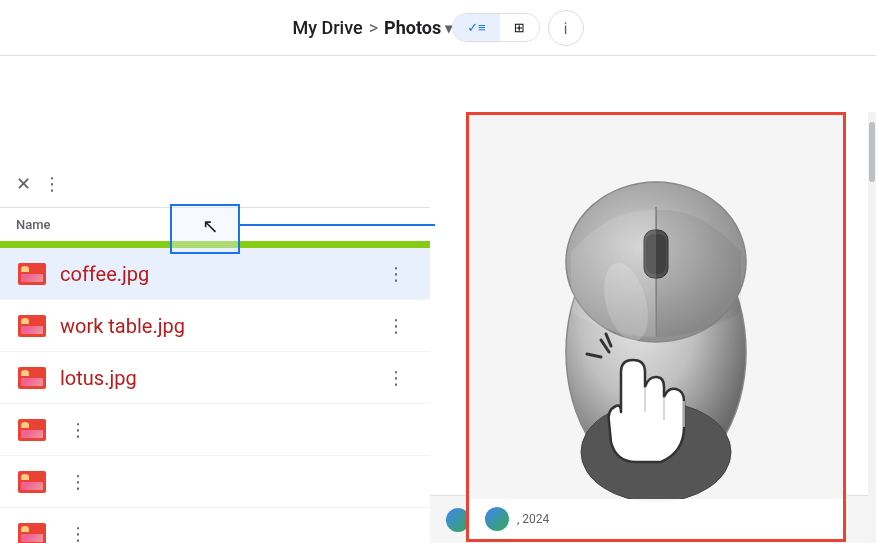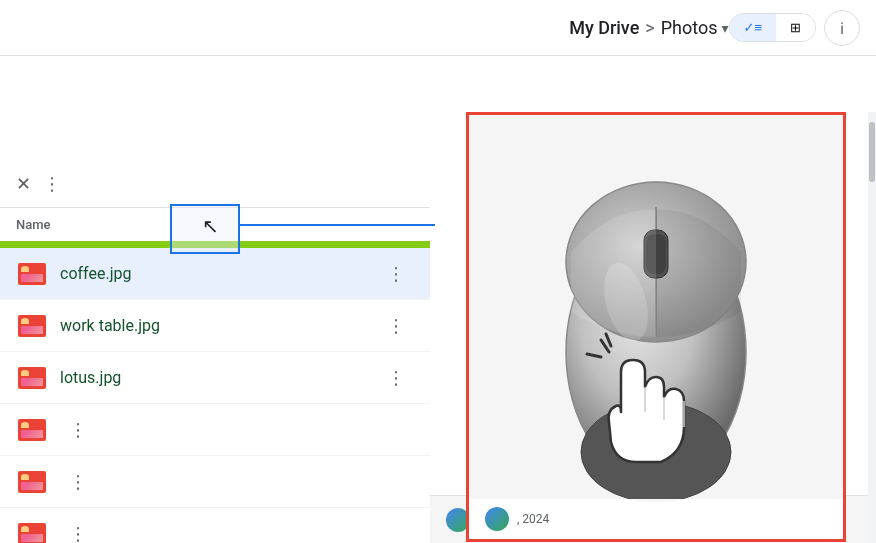--- a/index.html
+++ b/index.html
@@ -9,21 +9,21 @@
       width: 876px;
       height: 543px;
       overflow: hidden;
       position: relative;
     }
 
     
     .header {
       display: flex;
       align-items: center;
-      justify-content: flex-end;
+      justify-content: center;
       padding: 8px 16px;
       height: 56px;
       border-bottom: 1px solid #e0e0e0;
     }
     .header-left {
       display: flex;
       align-items: center;
       gap: 6px;
     }
     .breadcrumb-my-drive {
@@ -35,21 +35,21 @@
     .breadcrumb-separator {
       font-size: 18px;
       color: #5f6368;
     }
     .breadcrumb-photos {
       display: flex;
       align-items: center;
       gap: 4px;
       font-size: 18px;
       color: #202124;
-      font-weight: 400;
+      font-weight: 700;
       cursor: pointer;
     }
     .dropdown-arrow {
       font-size: 14px;
       color: #5f6368;
     }
     .header-right {
       display: flex;
       align-items: center;
       gap: 8px;
@@ -163,22 +163,22 @@
       top: 3px;
       left: 3px;
       width: 8px;
       height: 6px;
       background: #ffcc80;
       border-radius: 50% 50% 0 0;
     }
 
     .file-name {
       flex: 1;
-      font-size: 16px;
-      color: #14532d;
+      font-size: 20px;
+      color: #b91c1c;
     }
     .file-more {
       width: 36px;
       display: flex;
       align-items: center;
       justify-content: center;
       cursor: pointer;
       color: #5f6368;
       font-size: 18px;
       border-radius: 50%;

